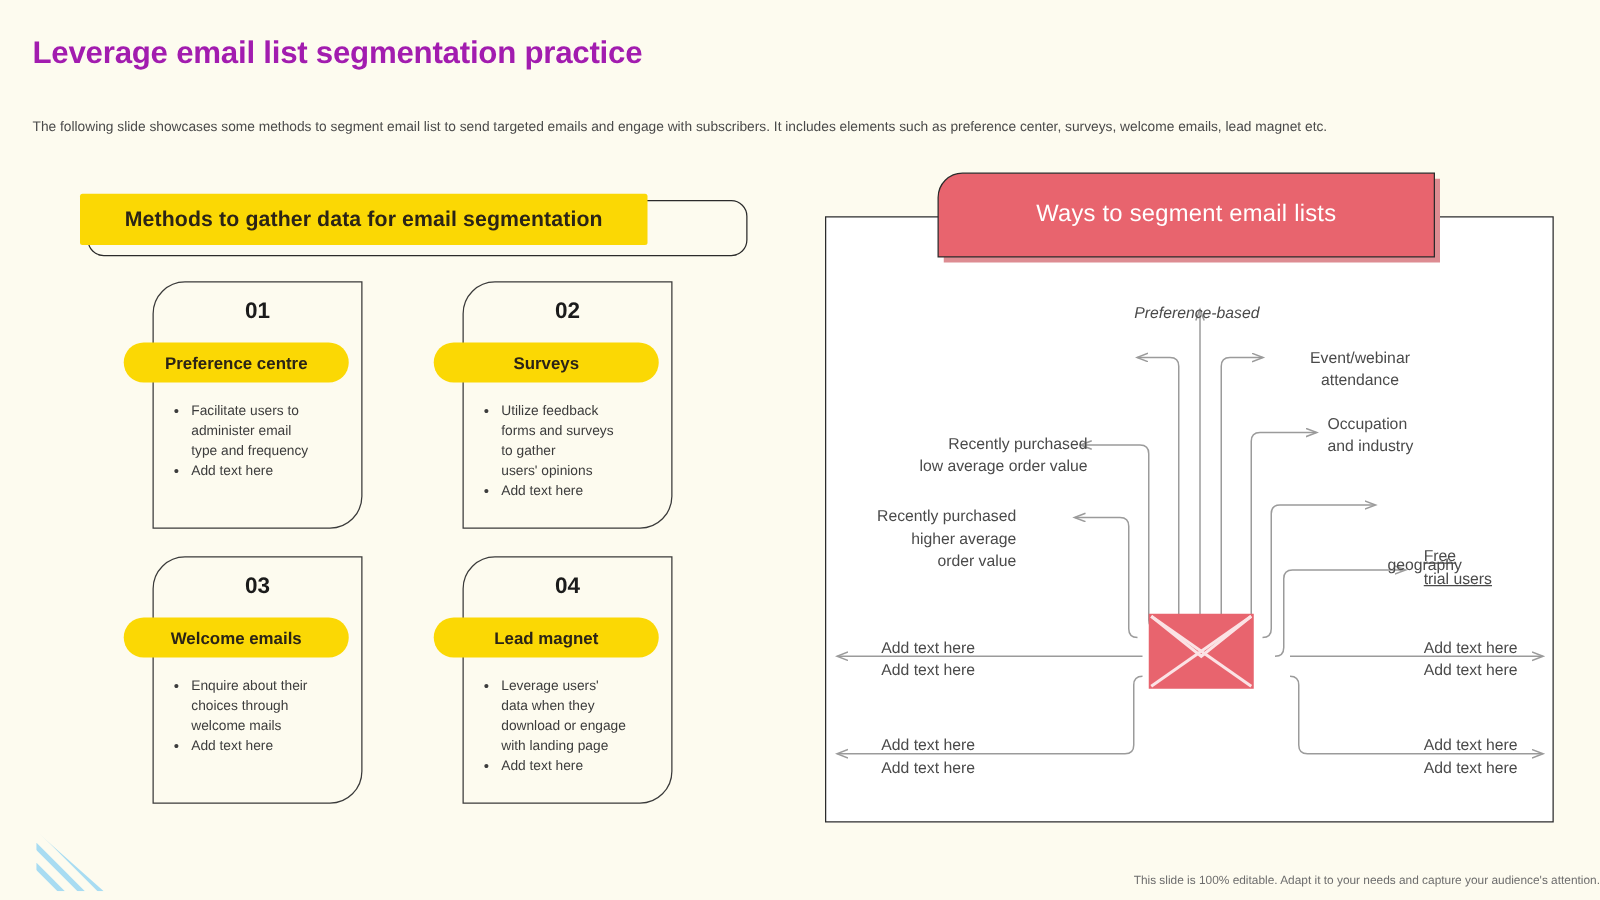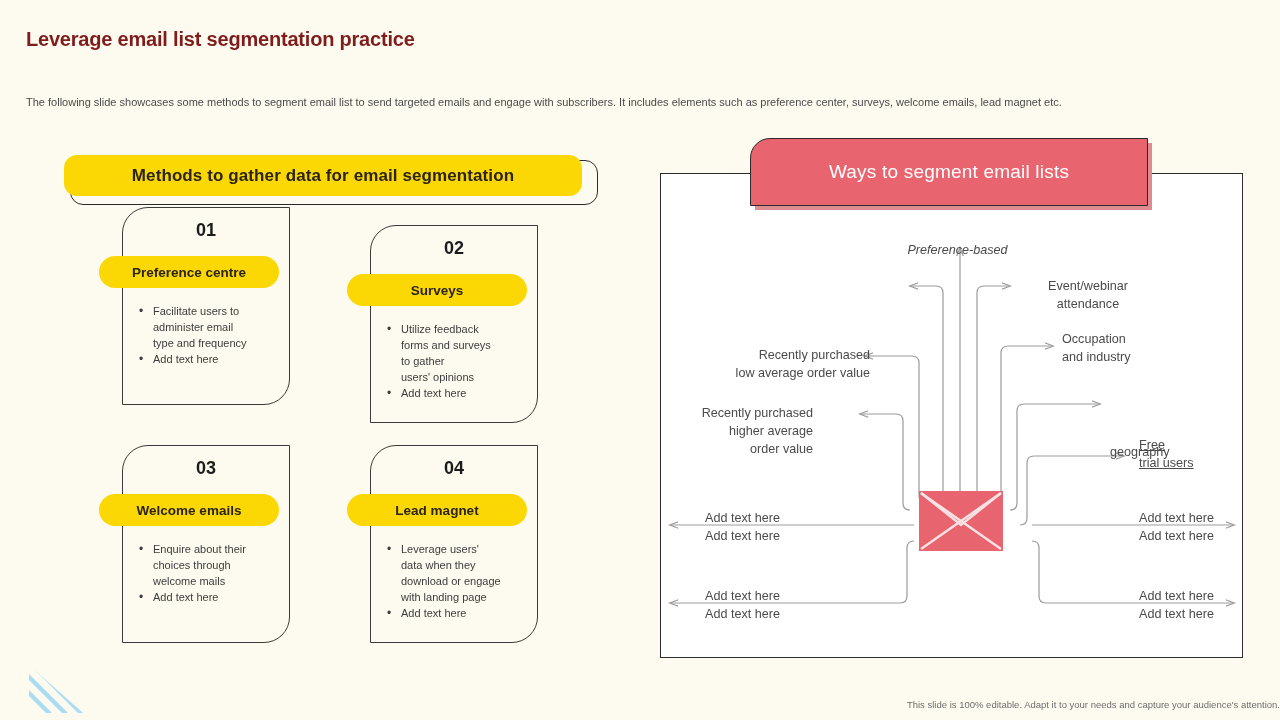--- a/index.html
+++ b/index.html
@@ -12,23 +12,23 @@
   #slide {
     position: relative;
     width: 1280px; height: 720px;
     background: #fdfbef;
   }
 
   
   .slide-title {
     position: absolute;
     left: 26px; top: 28px;
-    font-size: 20px;
+    font-size: 25px;
     font-weight: bold;
-    color: #7f1d1d;
+    color: #a21caf;
     letter-spacing: -0.2px;
     white-space: nowrap;
   }
   .slide-subtitle {
     position: absolute;
     left: 26px; top: 96px;
     font-size: 11px;
     color: #4a4a4a;
     white-space: nowrap;
   }
@@ -41,39 +41,39 @@
   }
   .methods-banner-shadow {
     position: absolute; left: 6px; top: 5px;
     width: 526px; height: 43px;
     border: 1.4px solid #2b2b2b;
     border-radius: 13px;
     background: transparent;
   }
   .methods-banner {
     position: absolute; left: 0; top: 0;
-    width: 518px; height: 41px;
+    width: 454px; height: 41px;
     background: #fbd804;
-    border-radius: 13px;
+    border-radius: 2px;
     display: flex; align-items: center; justify-content: center;
   }
   .methods-banner span {
     font-size: 17px; font-weight: bold; color: #2b2416;
     letter-spacing: 0.1px;
   }
 
   
   .card {
     position: absolute;
     width: 166px; height: 196px;
     background: #fdfbef;
     border: 1.2px solid #3a3a3a;
     border-radius: 26px 0 26px 0;
   }
-  .card.c1 { left: 58px;  top: 52px; }
+  .card.c1 { left: 58px;  top: 70px; }
   .card.c2 { left: 306px; top: 70px; }
   .card.c3 { left: 58px;  top: 290px; }
   .card.c4 { left: 306px; top: 290px; }
 
   .card-num {
     position: absolute; left: 0; right: 0; top: 12px;
     text-align: center;
     font-size: 18px; font-weight: bold; color: #1b1b1b;
   }
   .card-pill {

